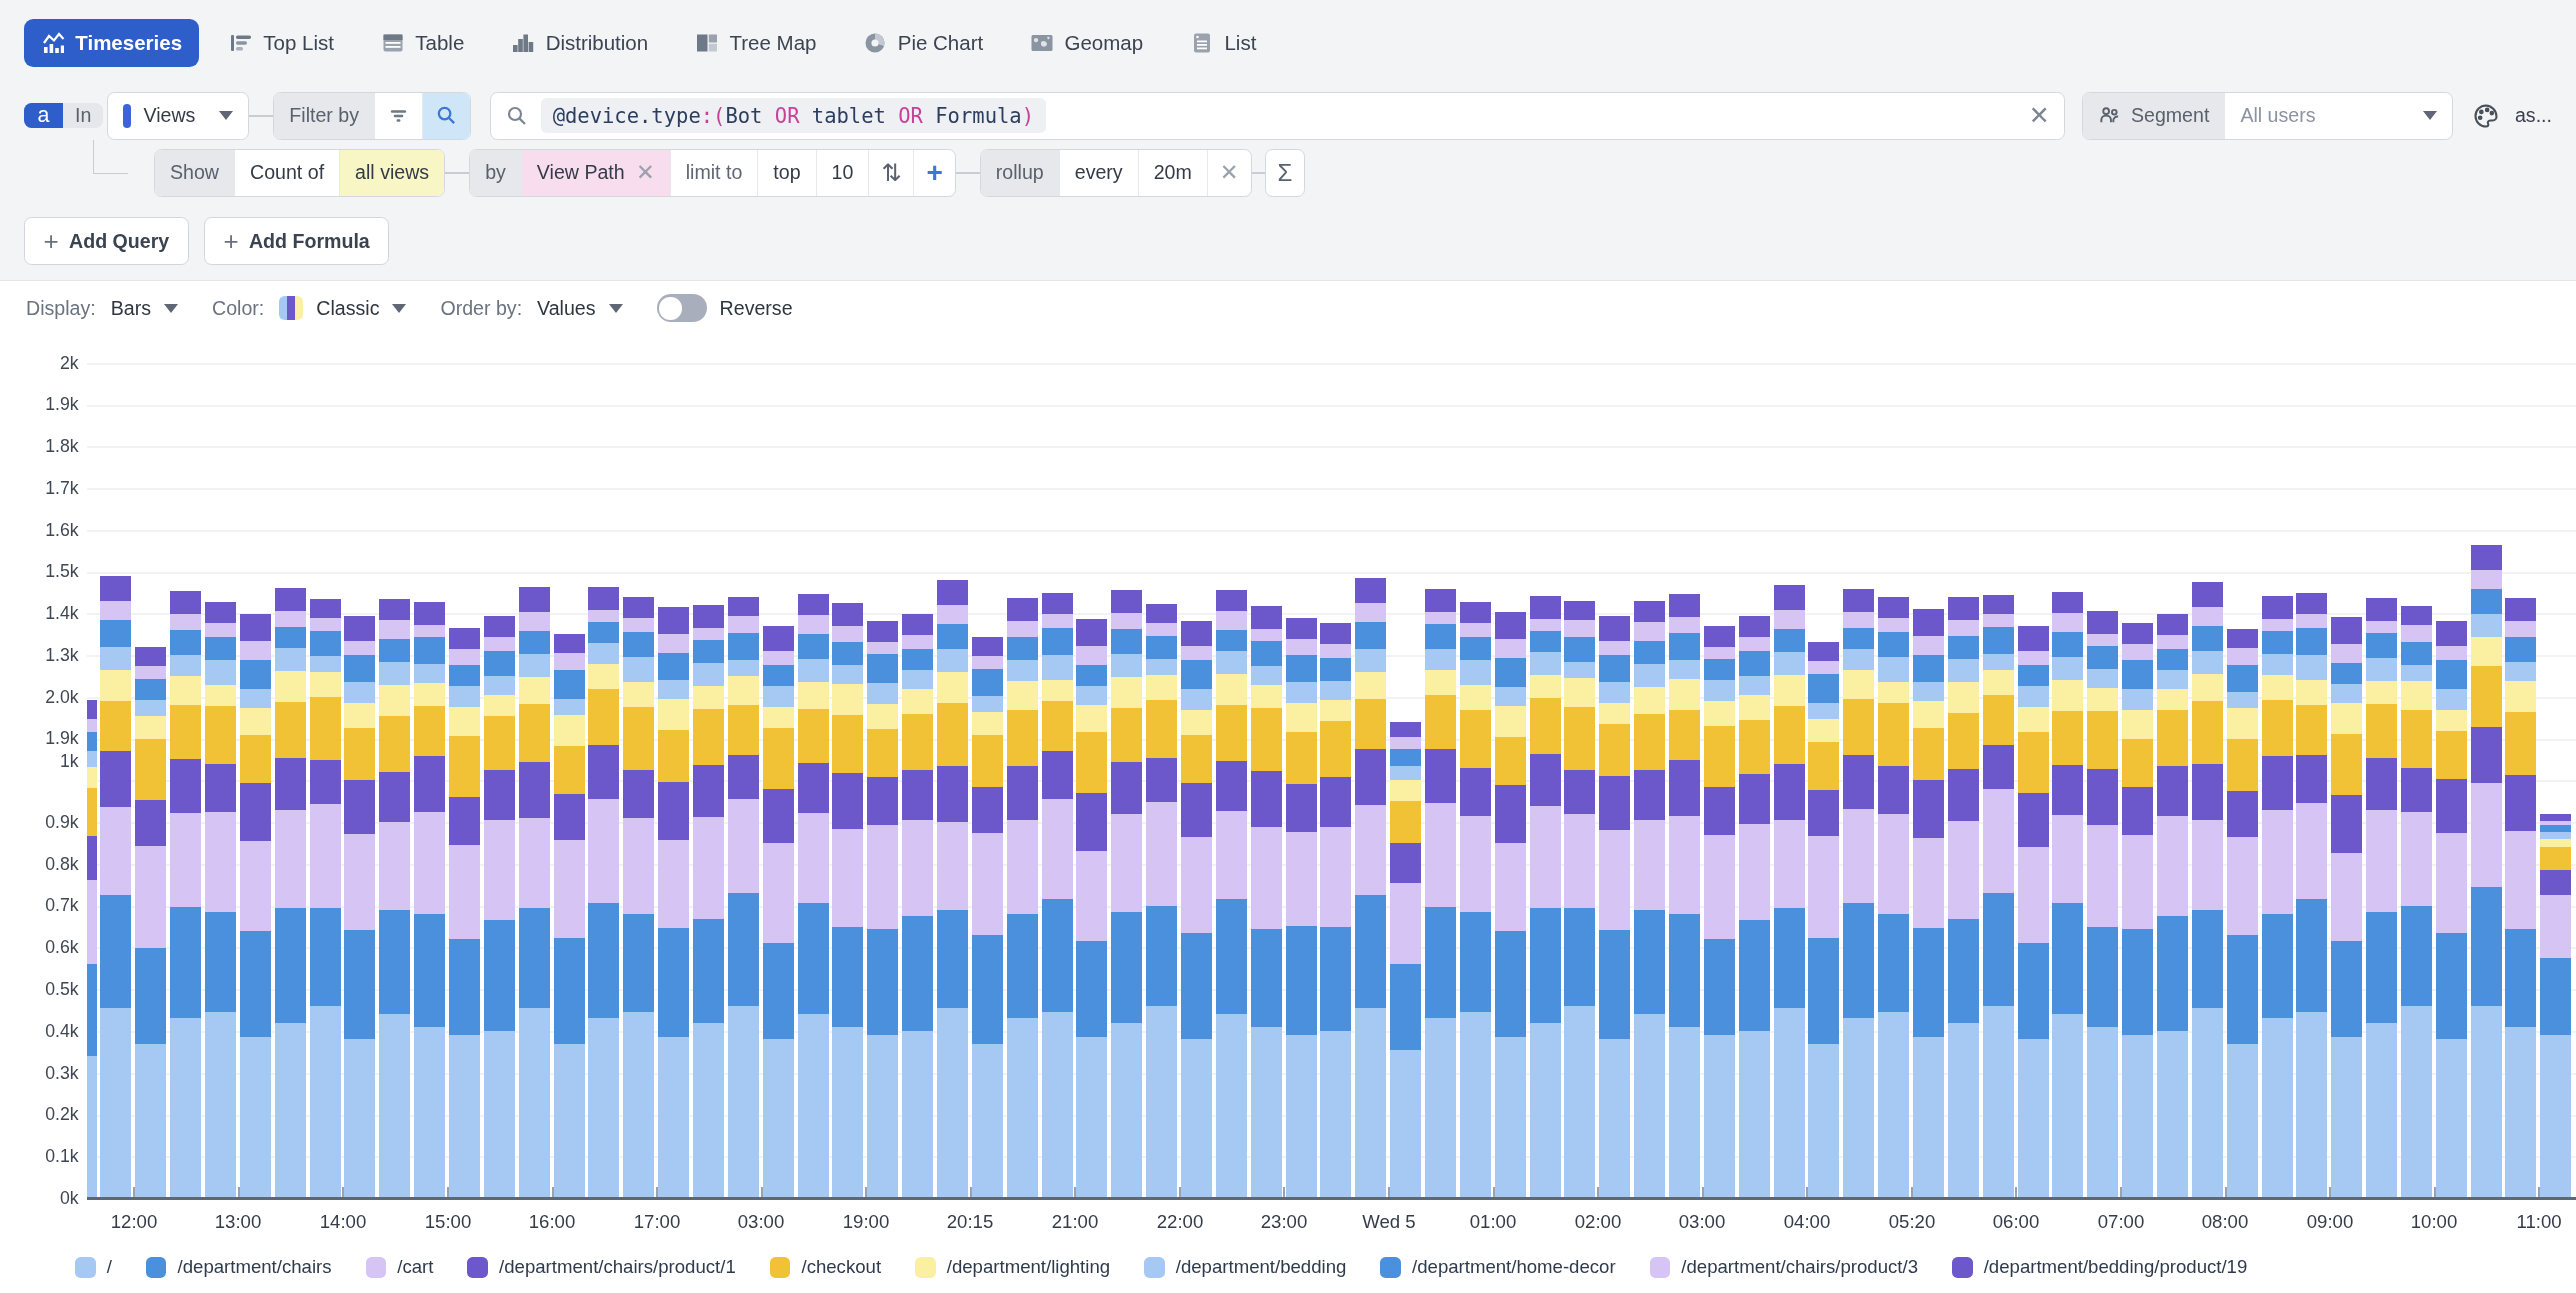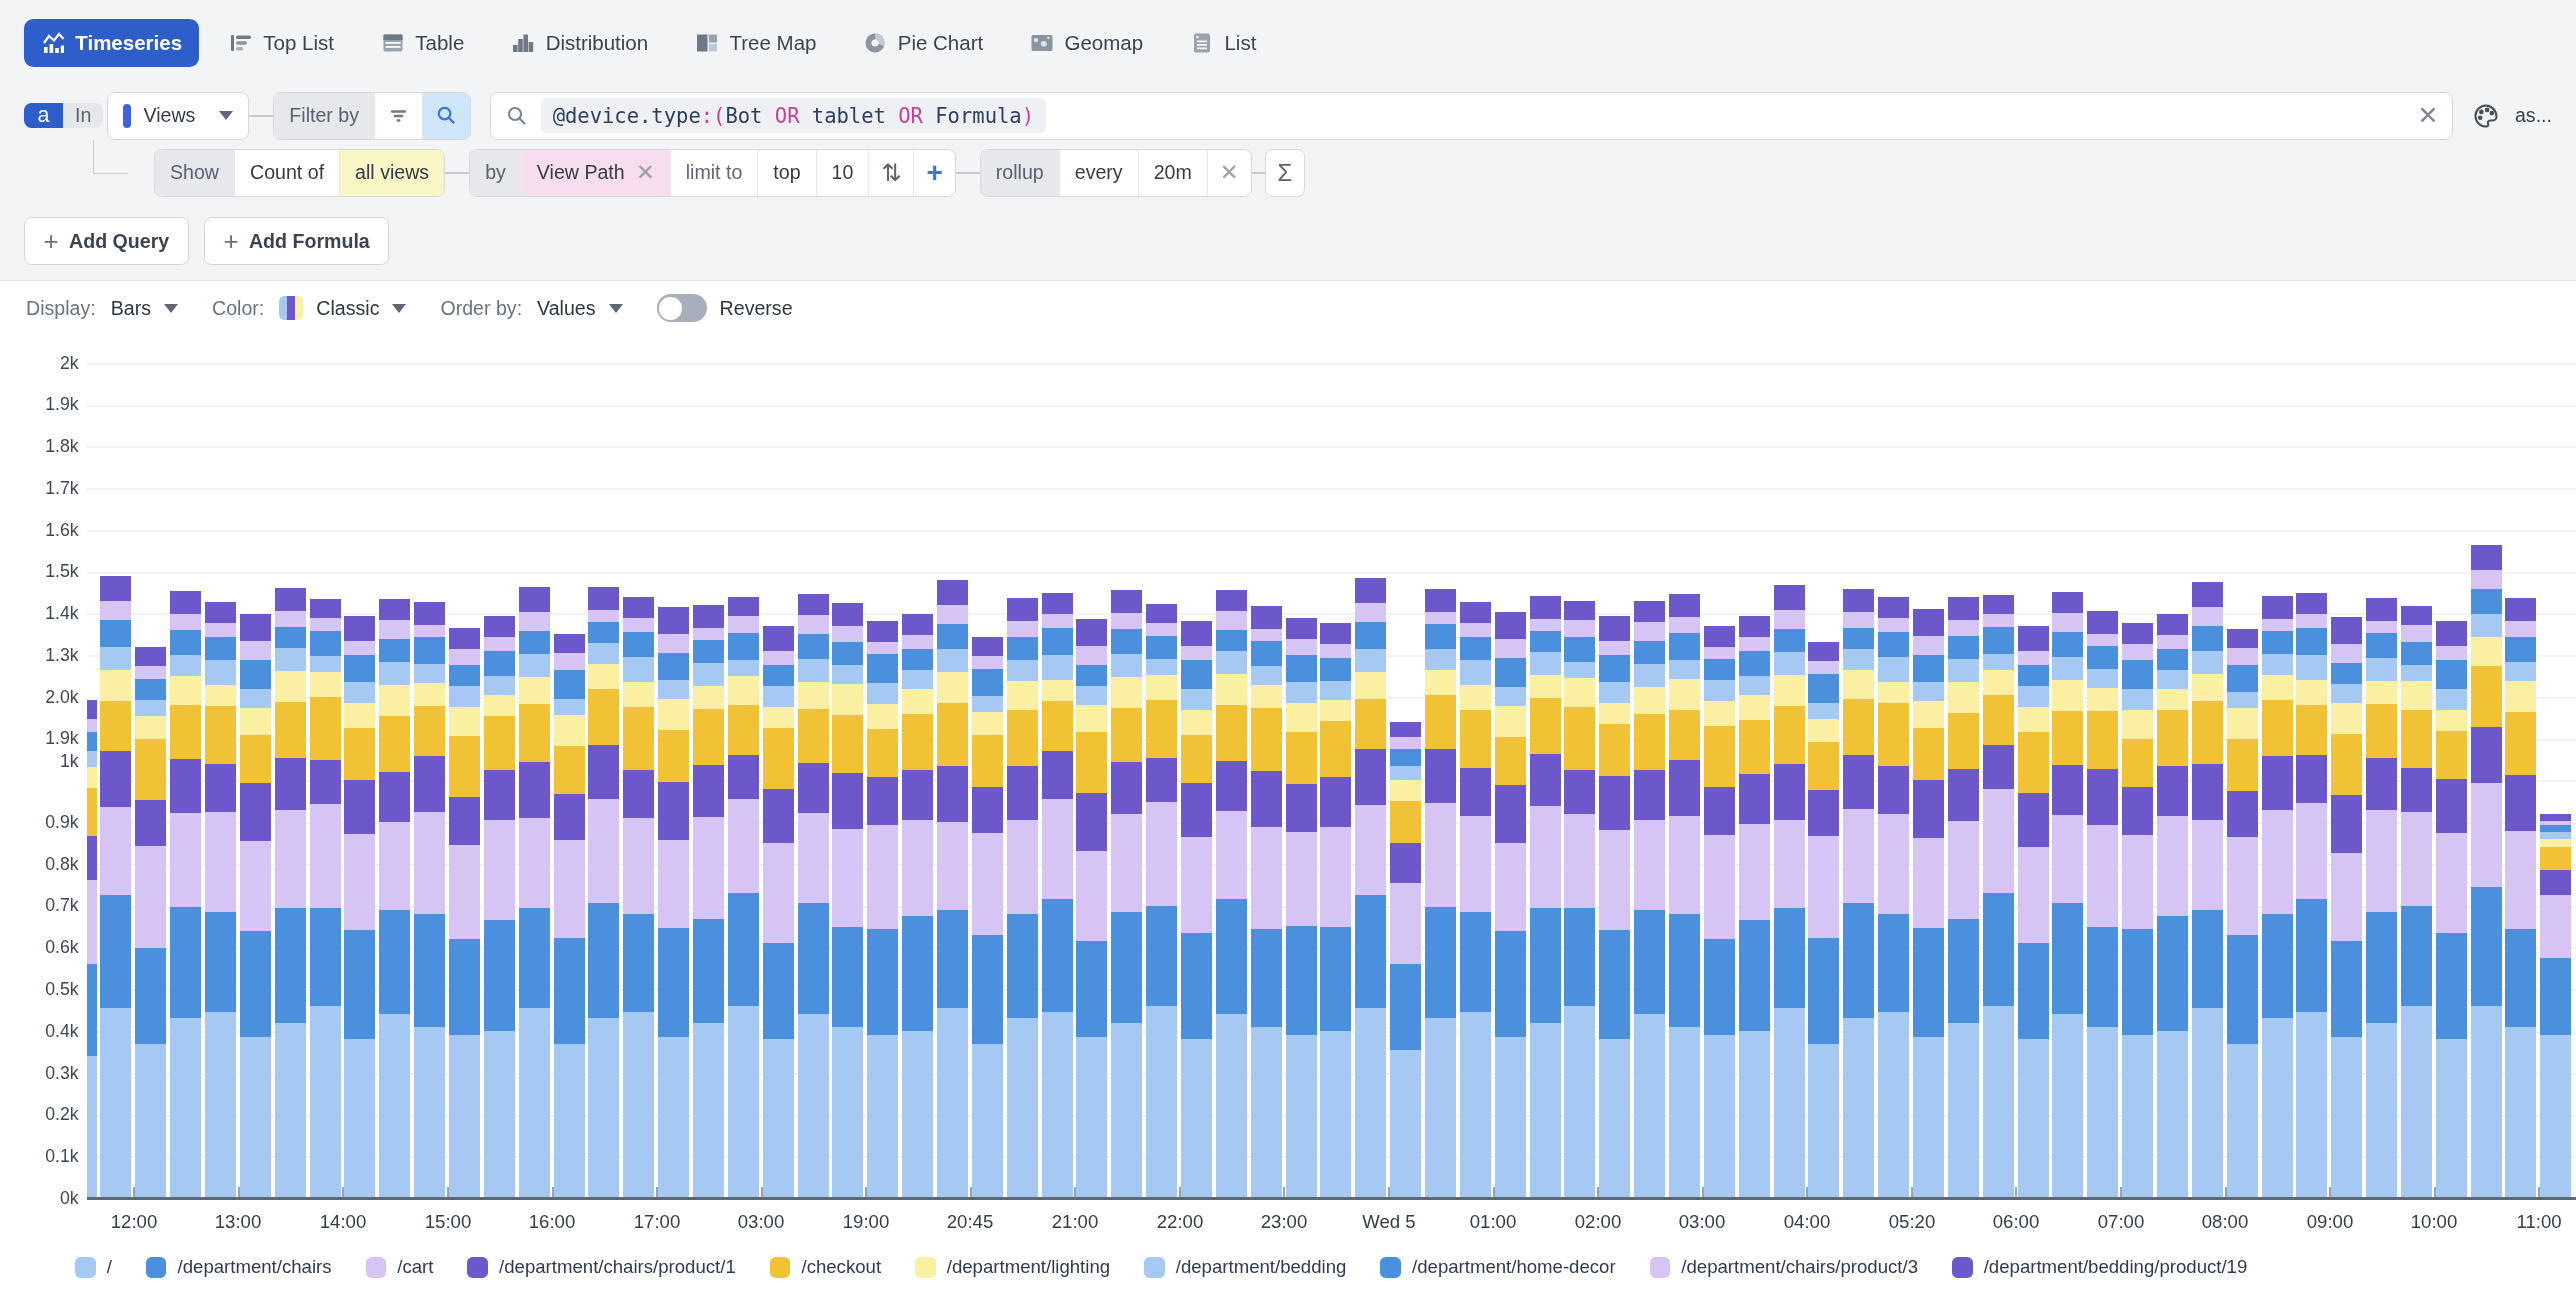--- a/index.html
+++ b/index.html
@@ -204,20 +204,35 @@
 
       <div class="search">
         <svg width="24" height="24" viewBox="0 0 24 24" fill="none" stroke="#7c8591" stroke-width="2.2">
             <circle cx="10" cy="10" r="6"></circle>
             <path d="M14.6 14.6 L20 20"></path>
           </svg>
         <span class="qtoken" id="query-token"><span class="tk-f">@device.type</span><span class="tk-p">:(</span><span class="tk-v">Bot</span><span class="tk-o"> OR </span><span class="tk-v">tablet</span><span class="tk-o"> OR </span><span class="tk-v">Formula</span><span class="tk-p">)</span></span>
         <span class="clear-x">✕</span>
       </div>
 
+      <div class="grp segment-grp">
+        <div class="cell lab">
+          <svg width="23" height="23" viewBox="0 0 24 24" fill="none" stroke="#59616d" stroke-width="2">
+              <circle cx="8.5" cy="7.5" r="3"></circle>
+              <path d="M3.5 19 v-2.5 a5 4.5 0 0 1 10 0 V19"></path>
+              <circle cx="17" cy="8.5" r="2.4"></circle>
+              <path d="M16 19 v-2 a4.5 4 0 0 1 5 -4"></path>
+            </svg>
+          <span>Segment</span>
+        </div>
+        <div class="cell segment-value">
+          <span>All users</span>
+          <span class="caret"></span>
+        </div>
+      </div>
 
       <div class="palette-wrap">
         <svg width="28" height="28" viewBox="0 0 24 24" fill="none" stroke="#4a5058" stroke-width="1.8">
             <path d="M12 3 a9 9 0 1 0 0 18 c1.8 0 2.4-1.2 1.8-2.4 c-.7-1.4.2-2.8 1.8-2.8 h2.2 a3.2 3.2 0 0 0 3.2-3.2 A9.6 9.6 0 0 0 12 3 z"></path>
             <circle cx="8" cy="8.5" r="1.1" fill="#4a5058"></circle>
             <circle cx="13" cy="6.8" r="1.1" fill="#4a5058"></circle>
             <circle cx="17" cy="9.5" r="1.1" fill="#4a5058"></circle>
             <circle cx="7" cy="13.5" r="1.1" fill="#4a5058"></circle>
           </svg>
       </div>
@@ -1240,21 +1255,21 @@
       </div>
     <div id="xlabels">
         <div class="xlab" style="left: 78px;">12:00</div>
         <div class="xlab" style="left: 182px;">13:00</div>
         <div class="xlab" style="left: 287px;">14:00</div>
         <div class="xlab" style="left: 392px;">15:00</div>
         <div class="xlab" style="left: 496px;">16:00</div>
         <div class="xlab" style="left: 601px;">17:00</div>
         <div class="xlab" style="left: 705px;">03:00</div>
         <div class="xlab" style="left: 810px;">19:00</div>
-        <div class="xlab" style="left: 914px;">20:45</div>
+        <div class="xlab" style="left: 914px;">20:15</div>
         <div class="xlab" style="left: 1019px;">21:00</div>
         <div class="xlab" style="left: 1124px;">22:00</div>
         <div class="xlab" style="left: 1228px;">23:00</div>
         <div class="xlab" style="left: 1333px;">Wed 5</div>
         <div class="xlab" style="left: 1437px;">01:00</div>
         <div class="xlab" style="left: 1542px;">02:00</div>
         <div class="xlab" style="left: 1646px;">03:00</div>
         <div class="xlab" style="left: 1751px;">04:00</div>
         <div class="xlab" style="left: 1856px;">05:20</div>
         <div class="xlab" style="left: 1960px;">06:00</div>

